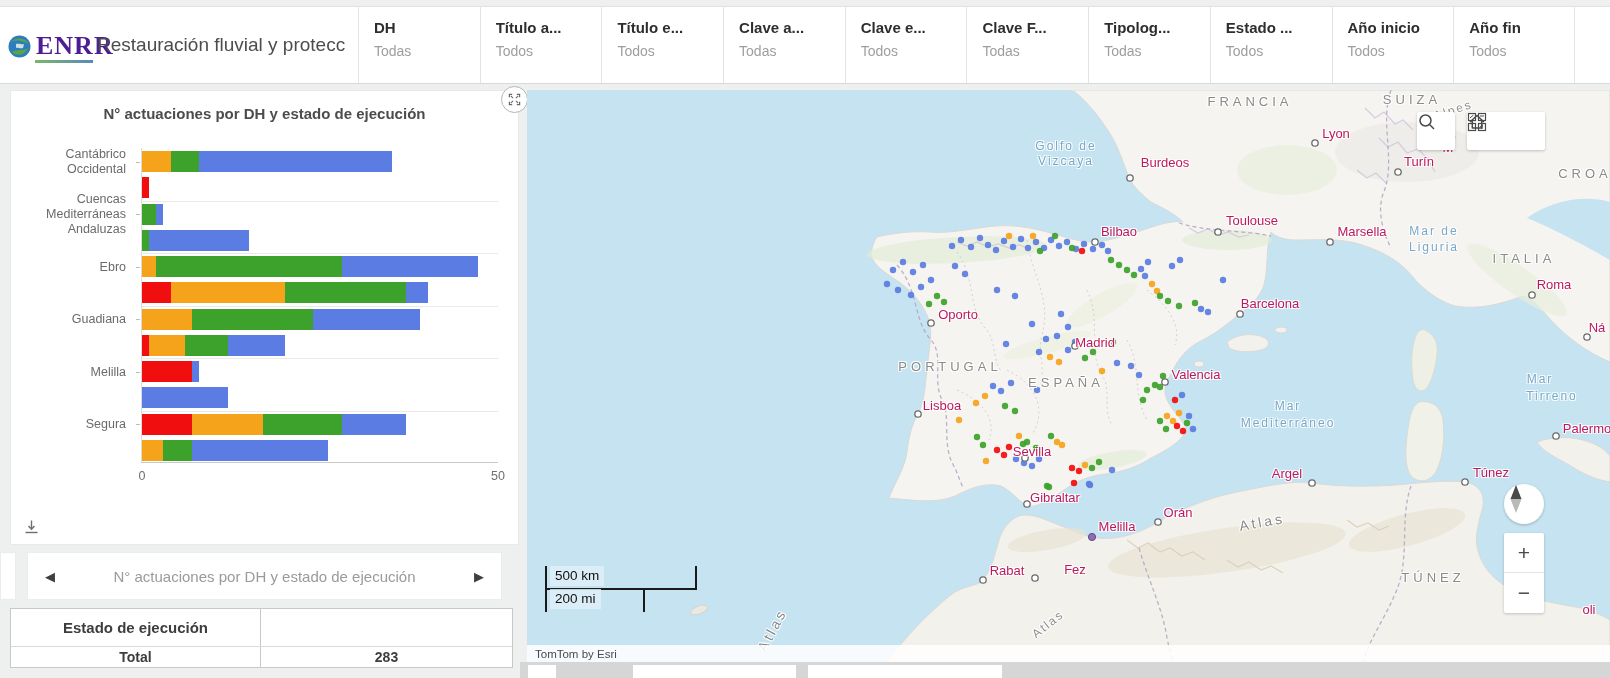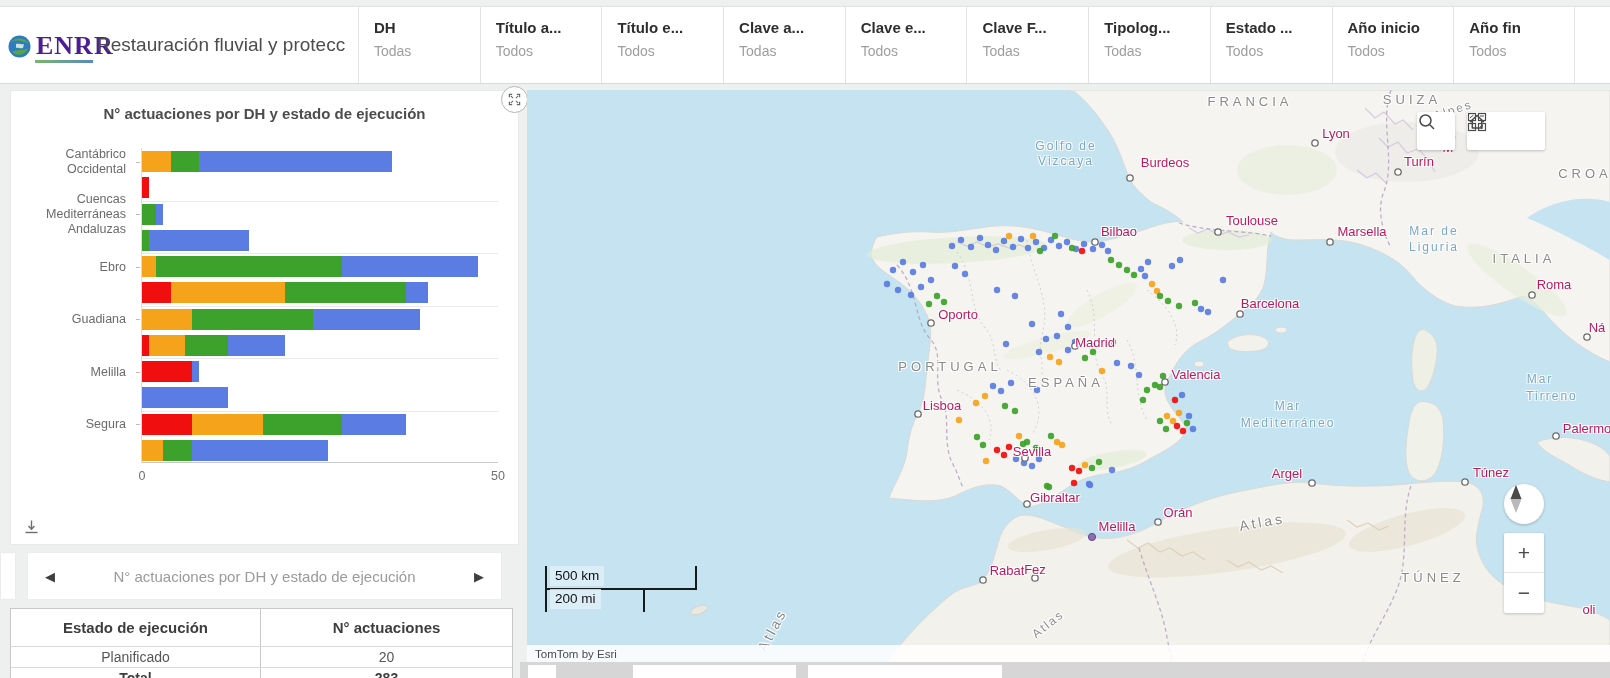--- a/index.html
+++ b/index.html
@@ -256,27 +256,22 @@
 <div id="pager-sliver"></div>
 <div id="pager">
   <div class="arrow">◀</div>
   <div id="pager-label">N° actuaciones por DH y estado de ejecución</div>
   <div class="arrow">▶</div>
 </div>
 
 <div id="state-table">
   <div class="trow head">
     <div class="tcell c1">Estado de ejecución</div>
-    <div class="tcell c2">N° actuaciones</div>
-  </div>
-
-<div class="trow body">
-      <div class="tcell c1">Planificado</div>
-      <div class="tcell c2">20</div>
-    </div>
+  </div>
+
     <div class="trow body bold">
       <div class="tcell c1">Total</div>
       <div class="tcell c2">283</div>
     </div>
   </div>
 
 <div id="map">
   <svg width="1083" height="572" viewBox="0 0 1083 572">
 
     <path fill="#f5f4f0" stroke="#dadad6" stroke-width="1" d="
@@ -562,21 +557,21 @@
       <div class="mlabel ml-city" style="left: 669px; top: 284px;">Valencia</div>
       <div class="mlabel ml-city" style="left: 505px; top: 361px;">Sevilla</div>
       <div class="mlabel ml-city" style="left: 528px; top: 407px;">Gibraltar</div>
       <div class="mlabel ml-city" style="left: 590px; top: 436px;">Melilla</div>
       <div class="mlabel ml-city" style="left: 651px; top: 422px;">Orán</div>
       <div class="mlabel ml-city" style="left: 760px; top: 383px;">Argel</div>
       <div class="mlabel ml-city" style="left: 964px; top: 382px;">Túnez</div>
       <div class="mlabel ml-city" style="left: 1060px; top: 338px;">Palermo</div>
       <div class="mlabel ml-city" style="left: 1027px; top: 194px;">Roma</div>
       <div class="mlabel ml-city" style="left: 480px; top: 480px;">Rabat</div>
-      <div class="mlabel ml-city" style="left: 508px; top: 479px;">Fez</div>
+      <div class="mlabel ml-city" style="left: 548px; top: 479px;">Fez</div>
       <div class="mlabel ml-city" style="left: 1070px; top: 237px;">Ná</div>
       <div class="mlabel ml-city" style="left: 1062px; top: 519px;">oli</div>
     </div>
 
   <div id="btn-search" class="map-btn">
     <svg width="20" height="20" viewBox="0 0 20 20">
       <circle cx="8.5" cy="8.5" r="5.5" stroke="#4a4a4a" stroke-width="1.5" fill="none"></circle>
       <path d="M12.8 12.8 L17 17" stroke="#4a4a4a" stroke-width="1.5"></path>
     </svg>
   </div>

